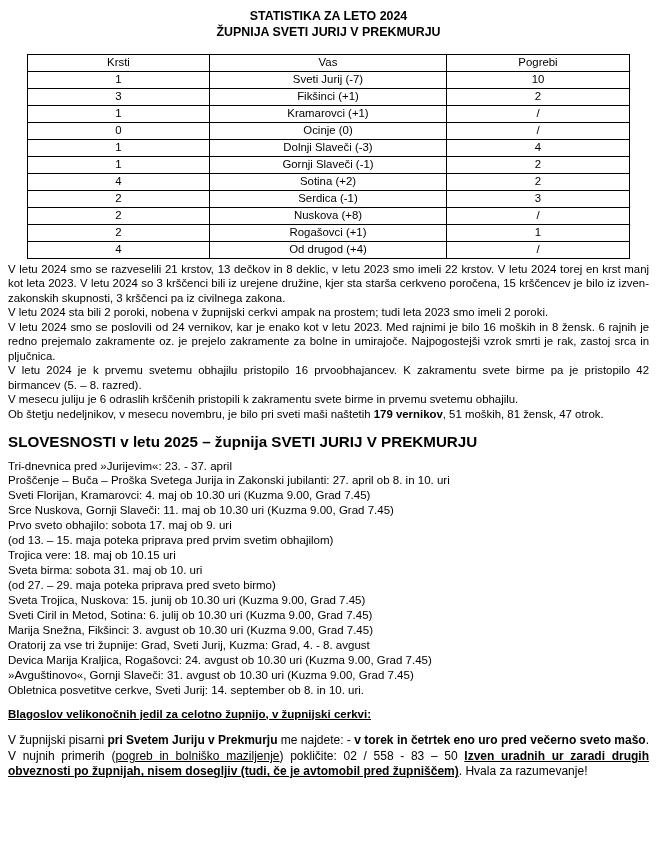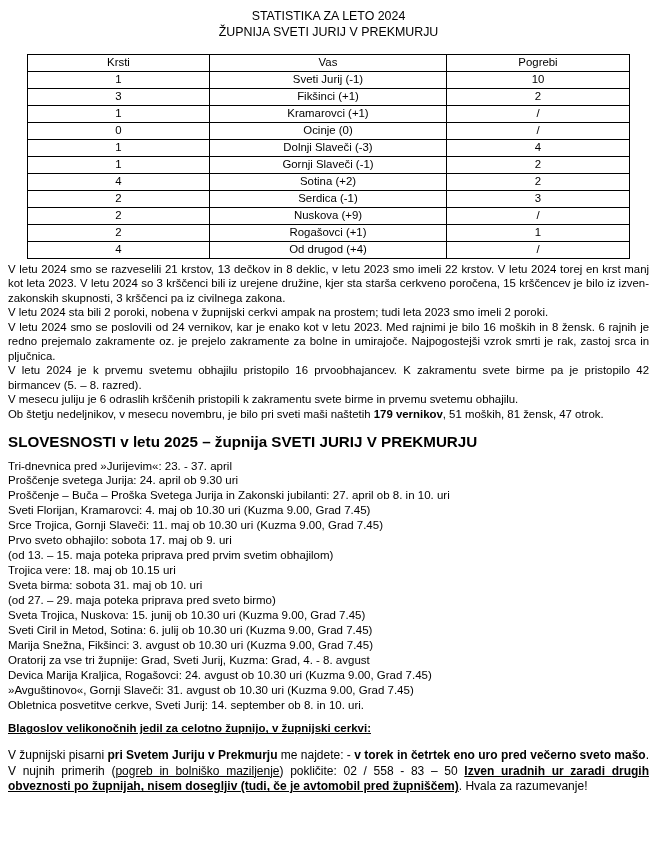--- a/index.html
+++ b/index.html
@@ -15,21 +15,21 @@
     line-height: 1.28;
   }
   .page {
     width: 657px;
     min-height: 867px;
     padding: 8px 8px 6px 8px;
     box-sizing: border-box;
   }
   .title-block {
     text-align: center;
-    font-weight: normal;
+    font-weight: bold;
     font-size: 12.4px;
     line-height: 1.32;
     margin-bottom: 13px;
   }
   table.stats {
     border-collapse: collapse;
     width: 602px;
     margin: 10px auto 3px auto;
     table-layout: fixed;
   }
@@ -99,21 +99,21 @@
     <thead>
       <tr>
         <th>Krsti</th>
         <th>Vas</th>
         <th>Pogrebi</th>
       </tr>
     </thead>
     <tbody id="table-body">
         <tr>
           <td>1</td>
-          <td>Sveti Jurij (-1)</td>
+          <td>Sveti Jurij (-7)</td>
           <td>10</td>
         </tr>
         <tr>
           <td>3</td>
           <td>Fikšinci (+1)</td>
           <td>2</td>
         </tr>
         <tr>
           <td>1</td>
           <td>Kramarovci (+1)</td>
@@ -139,21 +139,21 @@
           <td>Sotina (+2)</td>
           <td>2</td>
         </tr>
         <tr>
           <td>2</td>
           <td>Serdica (-1)</td>
           <td>3</td>
         </tr>
         <tr>
           <td>2</td>
-          <td>Nuskova (+9)</td>
+          <td>Nuskova (+8)</td>
           <td>/</td>
         </tr>
         <tr>
           <td>2</td>
           <td>Rogašovci (+1)</td>
           <td>1</td>
         </tr>
         <tr>
           <td>4</td>
           <td>Od drugod (+4)</td>
@@ -171,24 +171,23 @@
     </div>
 
   <p class="body">
     <span>Ob štetju nedeljnikov, v mesecu novembru, je bilo pri sveti maši naštetih </span><b>179 vernikov</b><span>, 51 moških, 81 žensk, 47 otrok.</span>
   </p>
 
   <div class="section-head">SLOVESNOSTI v letu 2025 – župnija SVETI JURIJ V PREKMURJU</div>
 
   <div id="events">
       <div class="ev"><b>Tri-dnevnica pred »Jurijevim«</b><span>: 23. - 37. april</span></div>
-      <div class="ev"><b>Proščenje svetega Jurija</b><span>: 24. april ob 9.30 uri</span></div>
       <div class="ev"><b>Proščenje – Buča – Proška Svetega Jurija in Zakonski jubilanti</b><span>: 27. april ob 8. in  10. uri</span></div>
       <div class="ev"><b>Sveti Florijan, Kramarovci</b><span>: 4. maj ob 10.30 uri (Kuzma 9.00, Grad 7.45)</span></div>
-      <div class="ev"><b>Srce Trojica, Gornji Slaveči</b><span>: 11. maj ob 10.30 uri (Kuzma 9.00, Grad 7.45)</span></div>
+      <div class="ev"><b>Srce Nuskova, Gornji Slaveči</b><span>: 11. maj ob 10.30 uri (Kuzma 9.00, Grad 7.45)</span></div>
       <div class="ev"><b>Prvo sveto obhajilo</b><span>: sobota 17. maj ob 9. uri</span></div>
       <div class="ev"><span>(od 13. – 15. maja poteka priprava pred prvim svetim obhajilom)</span></div>
       <div class="ev"><b>Trojica vere</b><span>: 18. maj ob 10.15 uri</span></div>
       <div class="ev"><b>Sveta birma</b><span>: sobota 31. maj ob 10. uri</span></div>
       <div class="ev"><span>(od 27. – 29. maja poteka priprava pred sveto birmo)</span></div>
       <div class="ev"><b>Sveta Trojica, Nuskova</b><span>: 15. junij ob 10.30 uri (Kuzma 9.00, Grad 7.45)</span></div>
       <div class="ev"><b>Sveti Ciril in Metod, Sotina</b><span>: 6. julij ob 10.30 uri (Kuzma 9.00, Grad 7.45)</span></div>
       <div class="ev"><b>Marija Snežna, Fikšinci</b><span>: 3. avgust ob 10.30 uri (Kuzma 9.00, Grad 7.45)</span></div>
       <div class="ev"><b>Oratorij za vse tri župnije: Grad, Sveti Jurij, Kuzma</b><span>: Grad, 4. - 8. avgust</span></div>
       <div class="ev"><b>Devica Marija Kraljica, Rogašovci</b><span>: 24. avgust ob 10.30 uri (Kuzma 9.00, Grad 7.45)</span></div>

